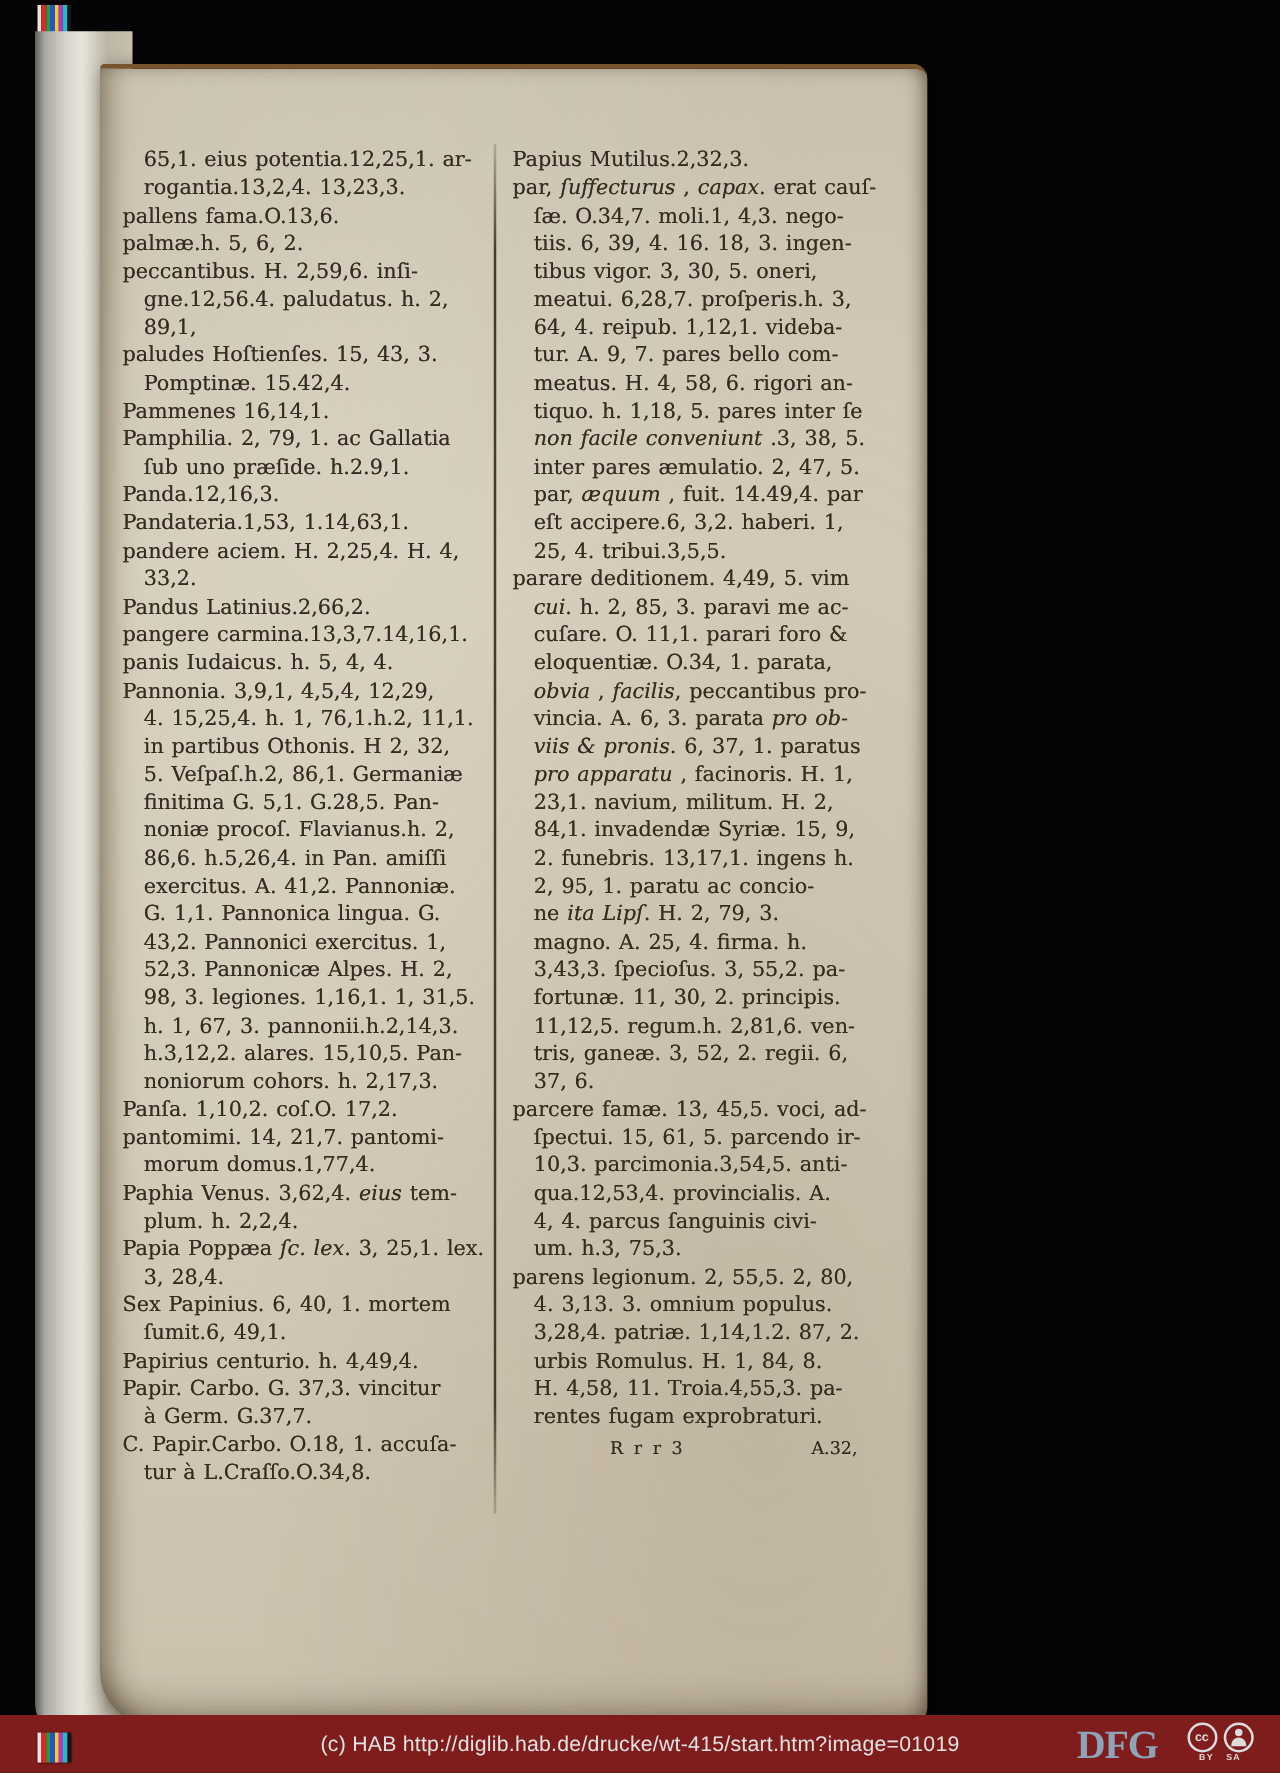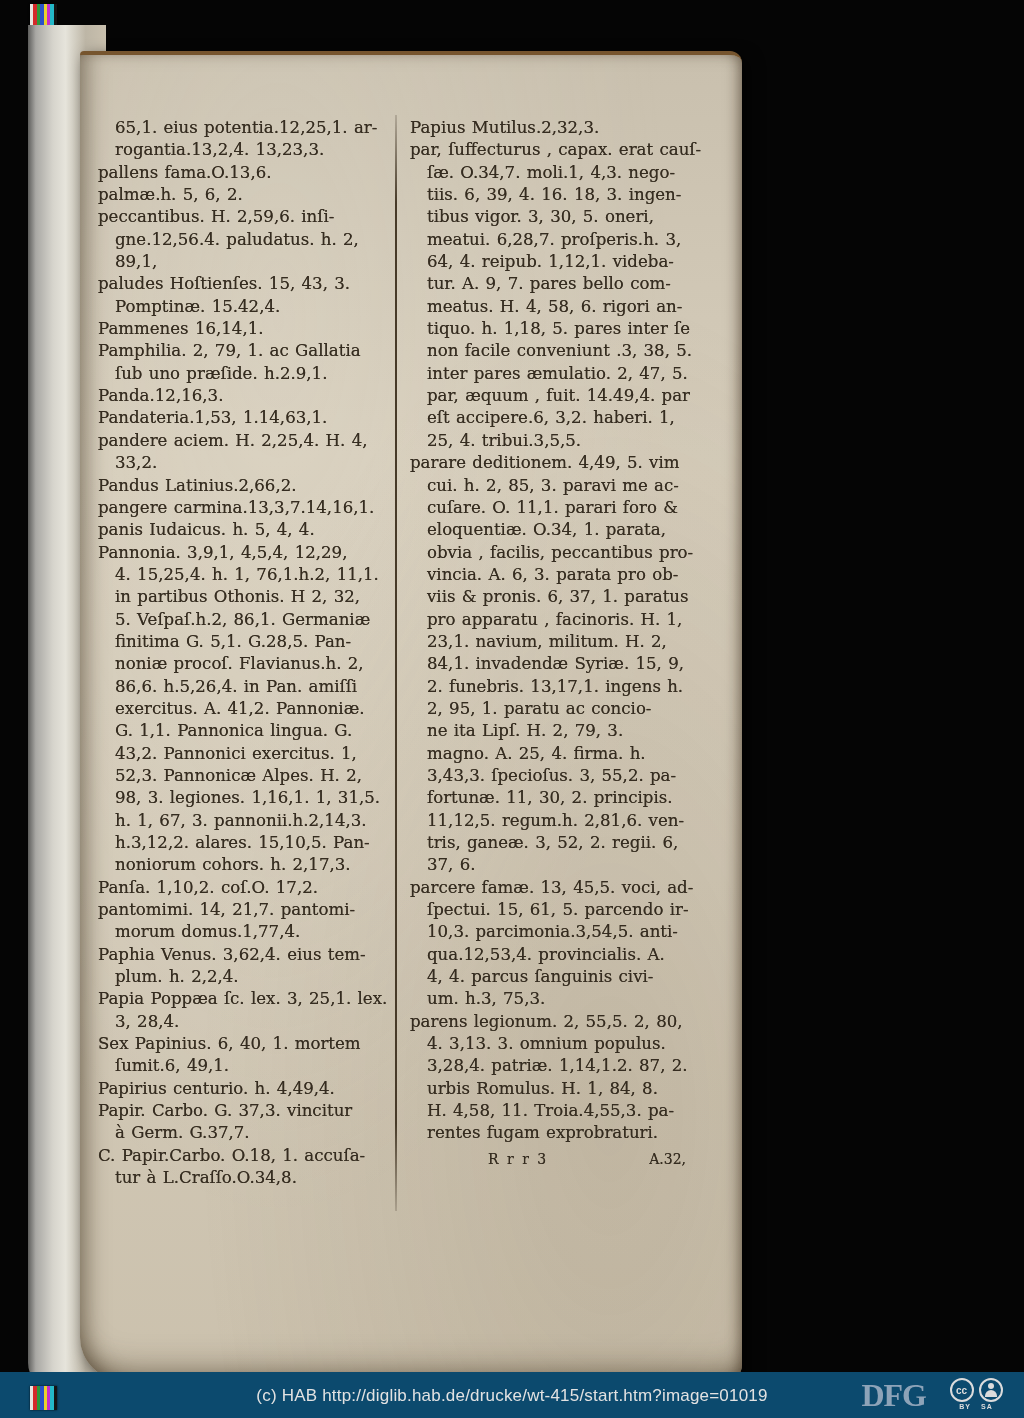--- a/index.html
+++ b/index.html
@@ -51,21 +51,21 @@
   .col.left{left:70px;width:292px;}
   .col.right{left:382px;width:316px;}
 
   .tl{
     height:22.35px;line-height:22.35px;
     font-size:16.6px;white-space:nowrap;
     word-spacing:1px;
     text-shadow:0 0 .5px rgba(40,30,15,.65);
   }
   .tl.ind{padding-left:17px;}
-  .it{}
+  .it{font-style:italic;}
 
   .sigrow{
     display:flex;width:100%;margin-top:3px;
     font-size:14px;line-height:22px;
     text-shadow:0 0 .5px rgba(40,30,15,.65);
   }
   .sigrow span:first-child{padding-left:78px;letter-spacing:2px;}
   .sigrow span:last-child{margin-left:auto;padding-right:40px;}
 
   
@@ -73,21 +73,21 @@
     position:absolute;display:flex;width:27px;height:24px;
     box-shadow:0 0 2px rgba(0,0,0,.8);
   }
   .calib>div{flex:1;}
   .calib.top{left:30px;top:4px;}
   .calib.bottom{left:30px;top:1386px;}
 
   
   .footer{
     position:absolute;left:0;bottom:0;width:1024px;height:46px;
-    background:#0c4a6e;
+    background:#7f1d1d;
   }
   .caption{
     position:absolute;left:50%;transform:translateX(-50%);
     bottom:12px;white-space:nowrap;
     font-family:"Liberation Sans", sans-serif;
     font-size:17px;color:#e2e2e2;letter-spacing:.2px;
   }
   .dfg{
     position:absolute;right:98px;bottom:4px;
     font-family:Liberation Serif, serif;

